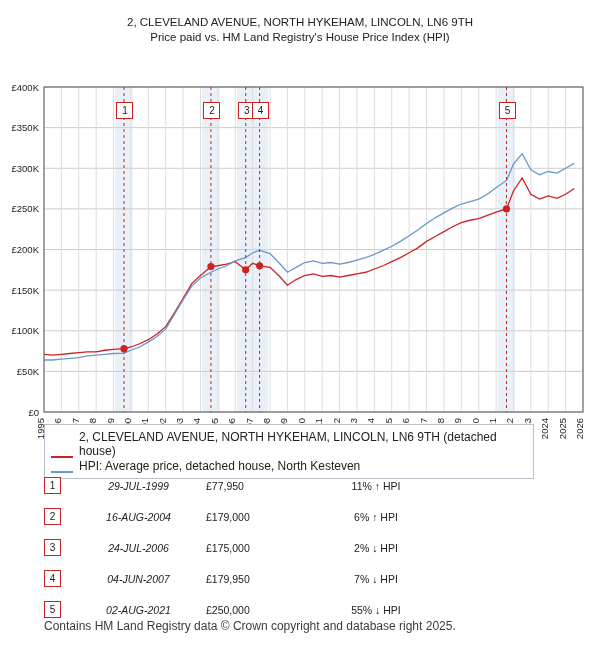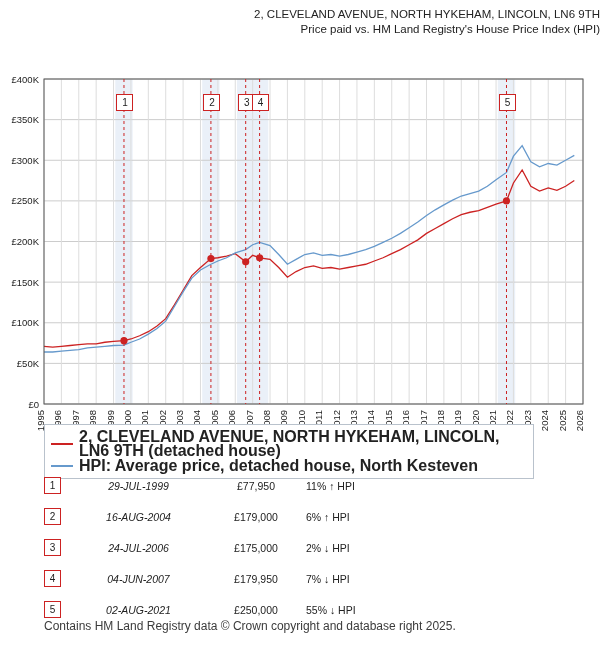--- a/index.html
+++ b/index.html
@@ -4,48 +4,47 @@
 <style>
   html,body{margin:0;padding:0;}
   body{
     width:600px;height:650px;
     background:#ffffff;
     font-family:"Liberation Sans", sans-serif;
     color:#2b2b2b;
     overflow:hidden;
   }
   .title{
-    text-align:right;
+    text-align:center;
     font-size:11.5px;
     color:#222;
     line-height:15px;
-    padding-top:7px;
+    padding-top:15px;
   }
   .chart-wrap{
     position:relative;
     width:600px;
     height:auto;
   }
   #plot{display:block;}
   .legend{
     position:absolute;
     left:44px;top:424px;
     width:490px;
     border:1px solid #b9c2cc;
     background:#fff;
     padding:4px 6px;
     box-sizing:border-box;
   }
   .legend-row{
-    display:flex;align-items:center;
-    font-size:16px;
+    display:flex;align-items:flex-end;
+    font-size:12px;
     line-height:14px;
     color:#222;
     margin:1px 0;
-    font-weight:bold;
   }
   .legend-swatch{
     width:22px;height:0;
     border-top-width:2px;border-top-style:solid;
     margin-right:6px;flex:none;
   }
   .table{
     position:absolute;
     left:44px;top:470px;
     width:500px;
@@ -61,22 +60,22 @@
     border:1px solid #cc2222;
     color:#222;
     font-size:10px;
     line-height:15px;
     text-align:center;
     background:#fff;
     flex:none;
     margin-right:10px;
   }
   .tdate{width:135px;text-align:center;font-style:italic;}
-  .tprice{width:100px;text-align:center;}
-  .tpct{width:140px;text-align:left;}
+  .tprice{width:100px;text-align:left;}
+  .tpct{width:140px;text-align:center;}
   .footer{
     position:absolute;
     left:44px;top:620px;
     font-size:12px;
     color:#3b3b3b;
     line-height:12px;
   }
   .marker-label{
     position:absolute;
     width:15px;height:15px;

